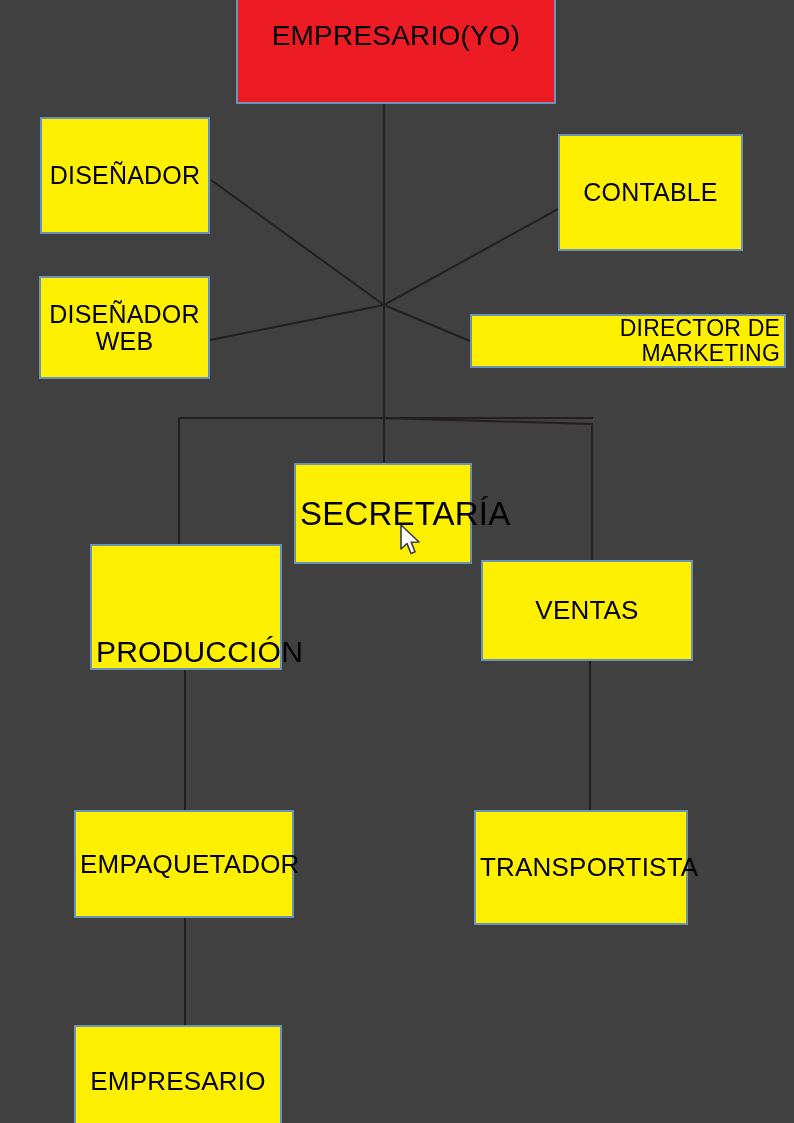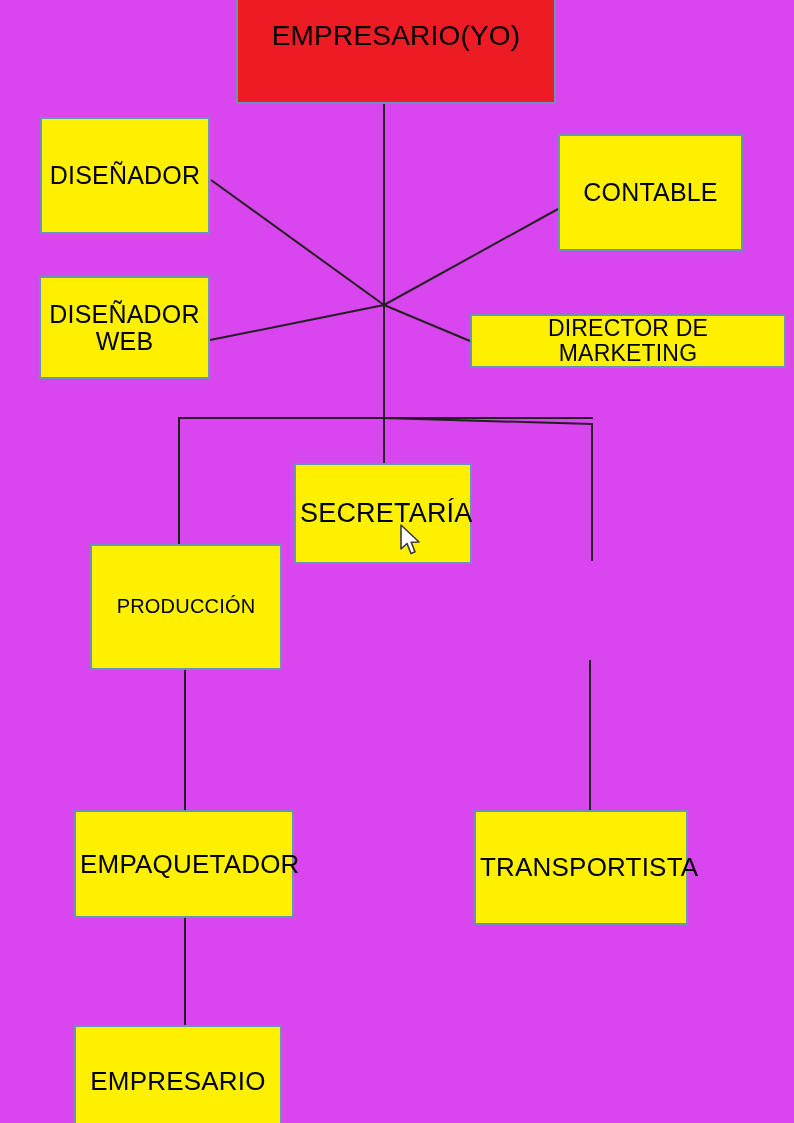--- a/index.html
+++ b/index.html
@@ -7,21 +7,21 @@
     padding: 0;
     background: #ffffff;
   }
   body {
     font-family: "Liberation Sans", sans-serif;
   }
   #chart-canvas {
     position: relative;
     width: 794px;
     height: 1123px;
-    background: #d946ef;
+    background: #404040;
     overflow: hidden;
   }
   .node {
     position: absolute;
     box-sizing: border-box;
     border: 2px solid #6d92b8;
     display: flex;
     align-items: center;
     justify-content: center;
     text-align: center;
@@ -107,32 +107,35 @@
 
   <div class="node yellow" style="left:558px; top:134px; width:185px; height:117px; font-size:25px;">
     <span class="label">CONTABLE</span>
   </div>
 
   <div class="node yellow" style="left:39px; top:276px; width:171px; height:103px; font-size:25px;">
     <span class="label">DISEÑADOR
 WEB</span>
   </div>
 
-  <div class="node yellow" style="left:470px; top:314px; width:316px; height:54px; font-size:23px;">
+  <div class="node yellow" style="left:470px; top:314px; width:316px; height:54px; font-size:23px;text-align:right;">
     <span class="label">DIRECTOR DE MARKETING</span>
   </div>
 
-  <div class="node yellow" style="left:294px; top:463px; width:178px; height:101px; font-size:27px;">
+  <div class="node yellow" style="left:294px; top:463px; width:178px; height:101px; font-size:33px;">
     <span class="label">SECRETARÍA</span>
   </div>
 
-  <div class="node yellow" style="left:90px; top:544px; width:192px; height:126px; font-size:20px;">
+  <div class="node yellow" style="left:90px; top:544px; width:192px; height:126px; font-size:30px;align-items:flex-end;">
     <span class="label">PRODUCCIÓN</span>
   </div>
 
+  <div class="node yellow" style="left:481px; top:560px; width:212px; height:101px; font-size:26px;">
+    <span class="label">VENTAS</span>
+  </div>
 
   <div class="node yellow" style="left:74px; top:810px; width:220px; height:108px; font-size:26px;">
     <span class="label">EMPAQUETADOR</span>
   </div>
 
   <div class="node yellow" style="left:474px; top:810px; width:214px; height:115px; font-size:26px;">
     <span class="label">TRANSPORTISTA</span>
   </div>
 
   <div class="node yellow" style="left:74px; top:1025px; width:208px; height:112px; font-size:26px;">

